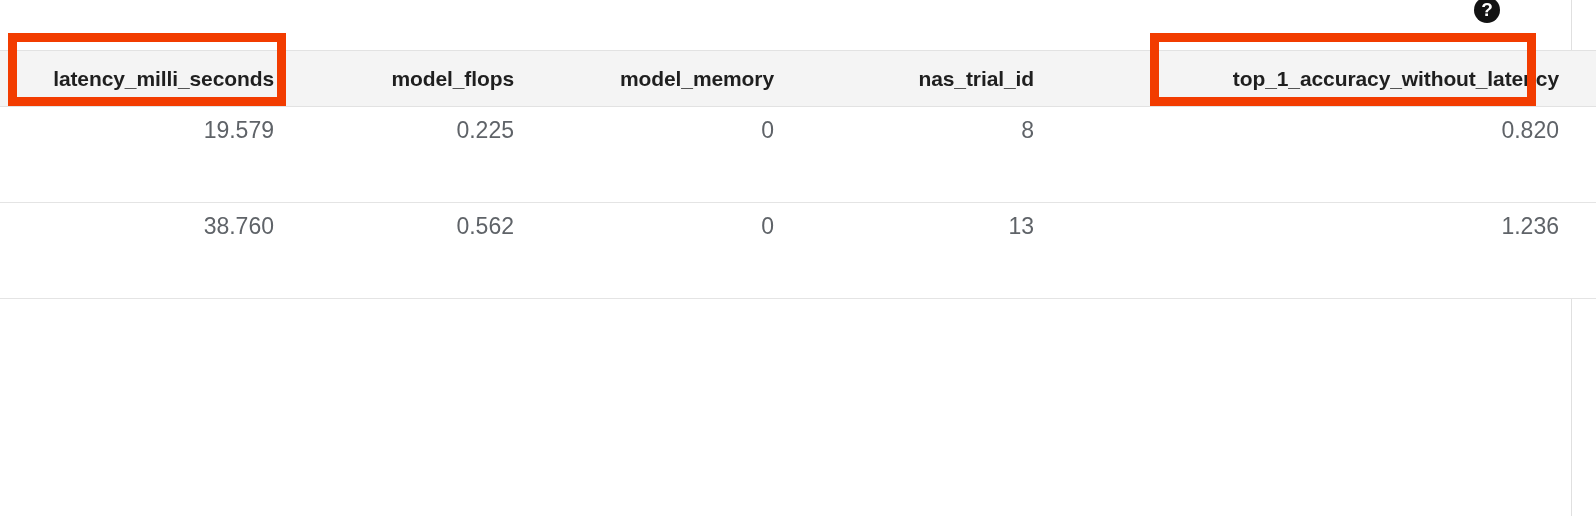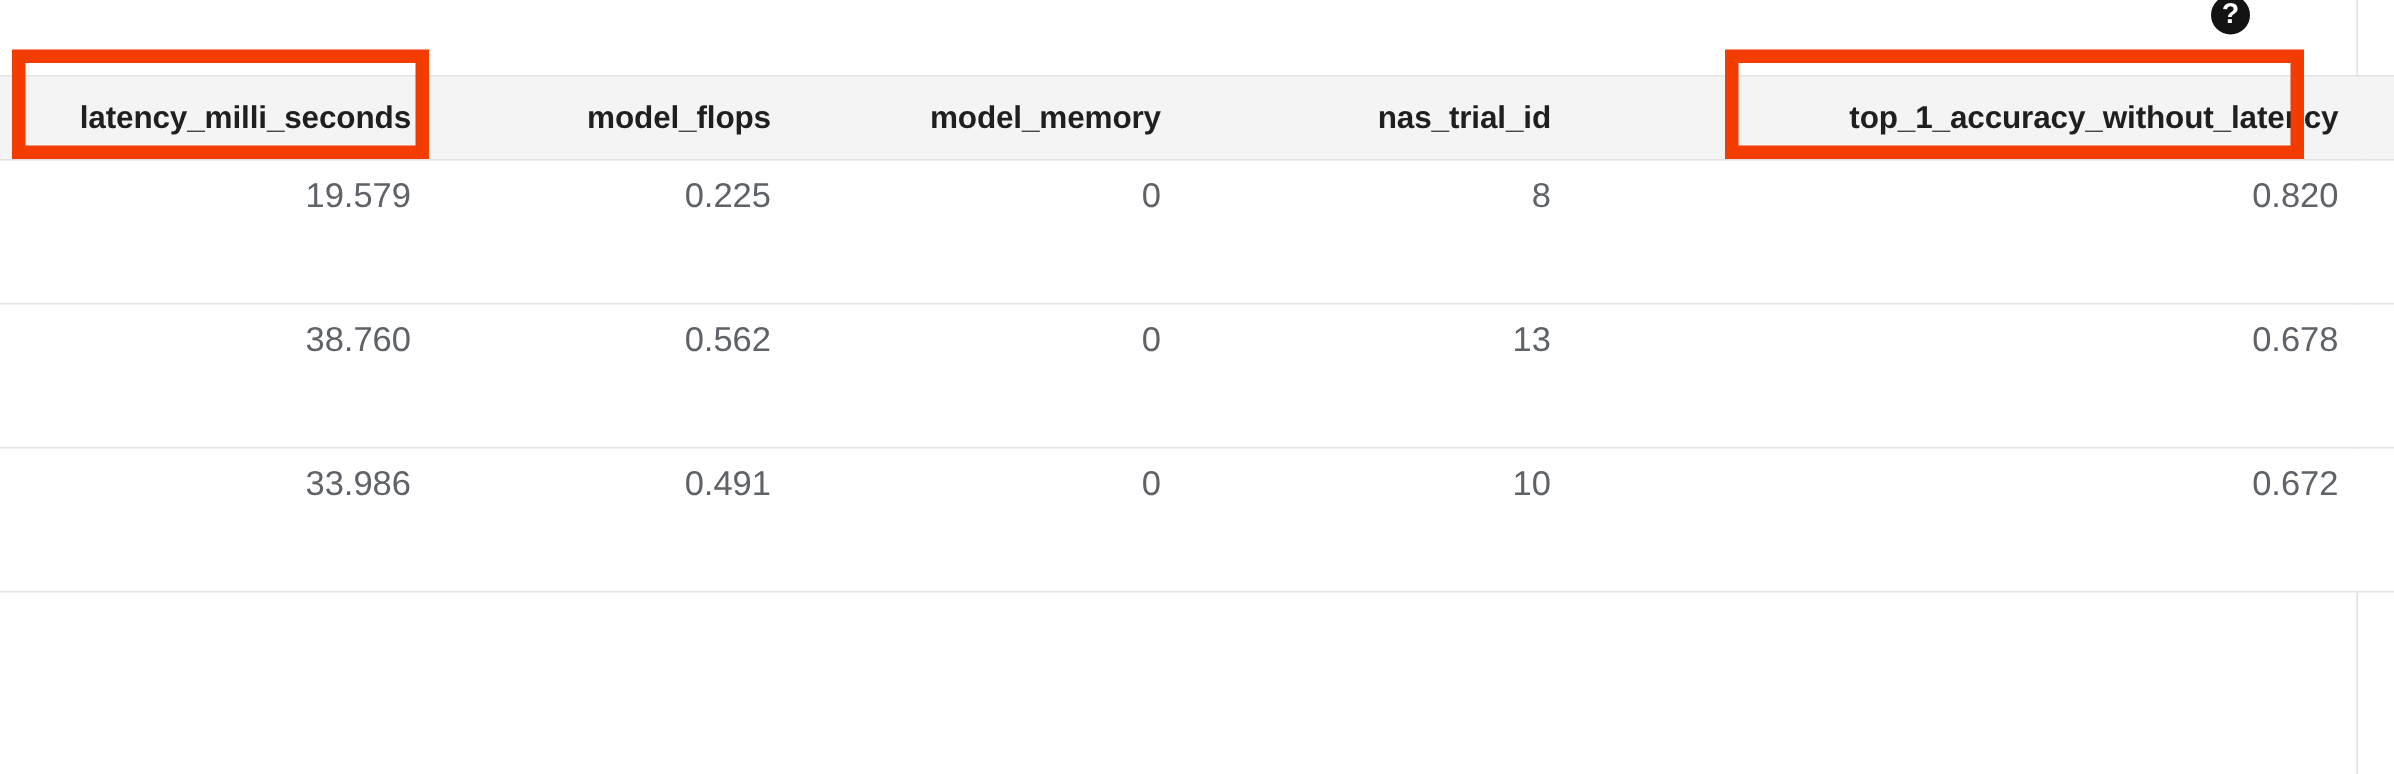--- a/index.html
+++ b/index.html
@@ -153,29 +153,21 @@
           <td>0</td>
           <td>8</td>
           <td>0.820</td>
           <td></td>
         </tr>
         <tr class="data-row">
           <td>38.760</td>
           <td>0.562</td>
           <td>0</td>
           <td>13</td>
-          <td>0.678</td>
-          <td></td>
-        </tr>
-        <tr class="data-row">
-          <td>33.986</td>
-          <td>0.491</td>
-          <td>0</td>
-          <td>10</td>
-          <td>0.672</td>
+          <td>1.236</td>
           <td></td>
         </tr>
       </tbody>
     </table>
   </div>
 
   <div class="annot" style="left:8px; top:33px; width:278px; height:73px;"></div>
 
   <div class="annot" style="left:1150px; top:33px; width:386px; height:73px;"></div>
 

